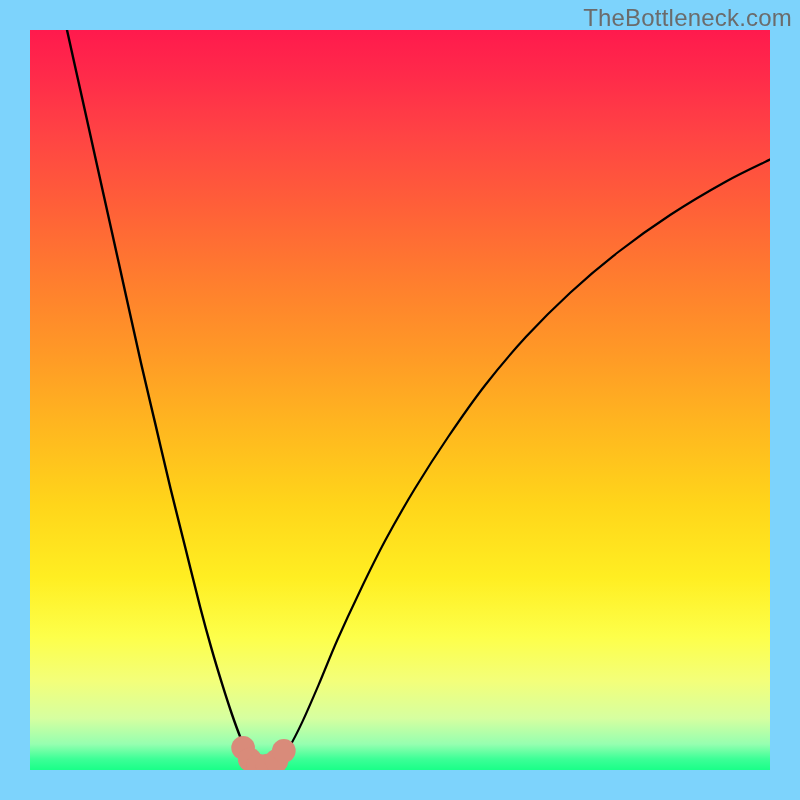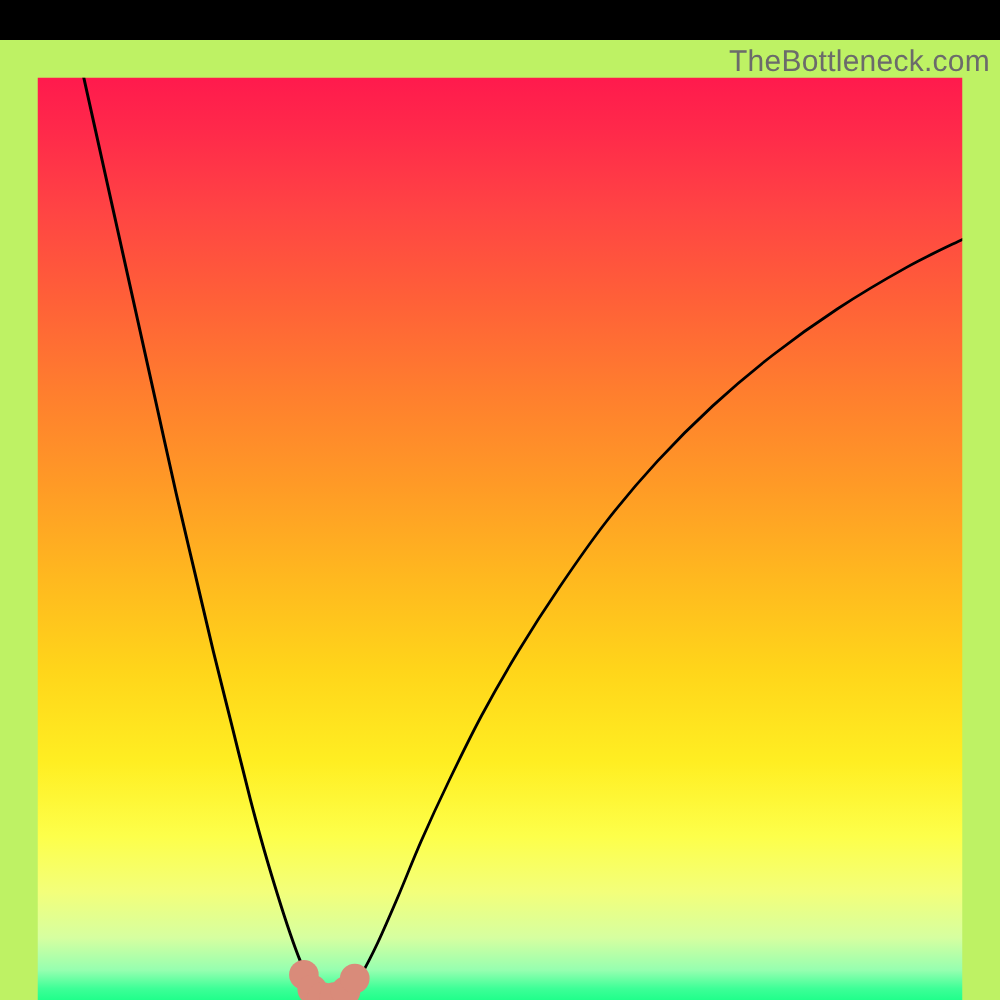--- a/index.html
+++ b/index.html
@@ -7,22 +7,21 @@
     padding: 0;
     width: 800px;
     height: 800px;
     overflow: hidden;
     background: #000;
     font-family: Arial, Helvetica, sans-serif;
   }
   .frame {
     position: absolute;
     inset: 0;
-    background: #bef264;
-    margin-top: 32px;
+    background: #7dd3fc;
   }
   .plot {
     position: absolute;
     left: 30px;
     top: 30px;
     width: 740px;
     height: 740px;
     overflow: hidden;
   }
   .gradient {

